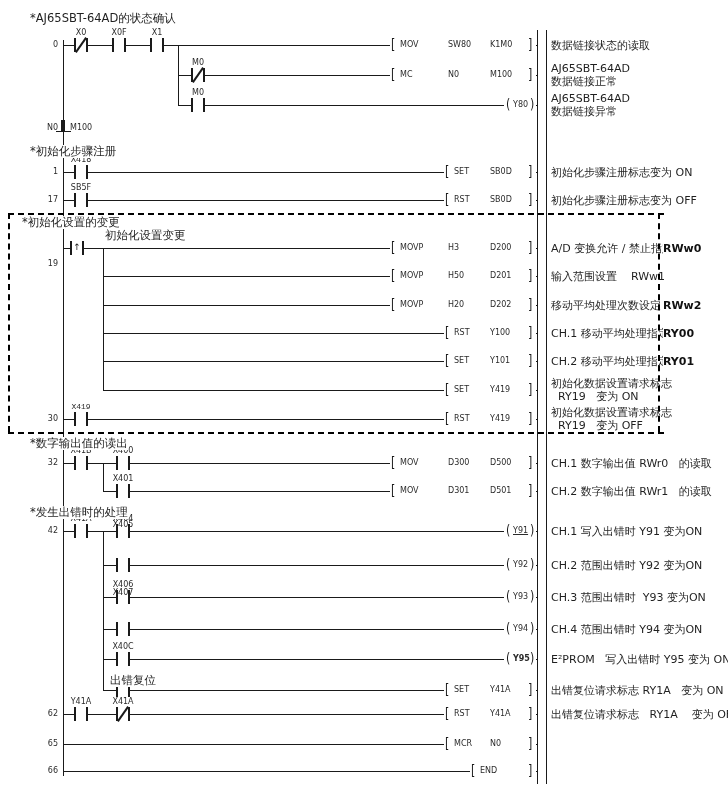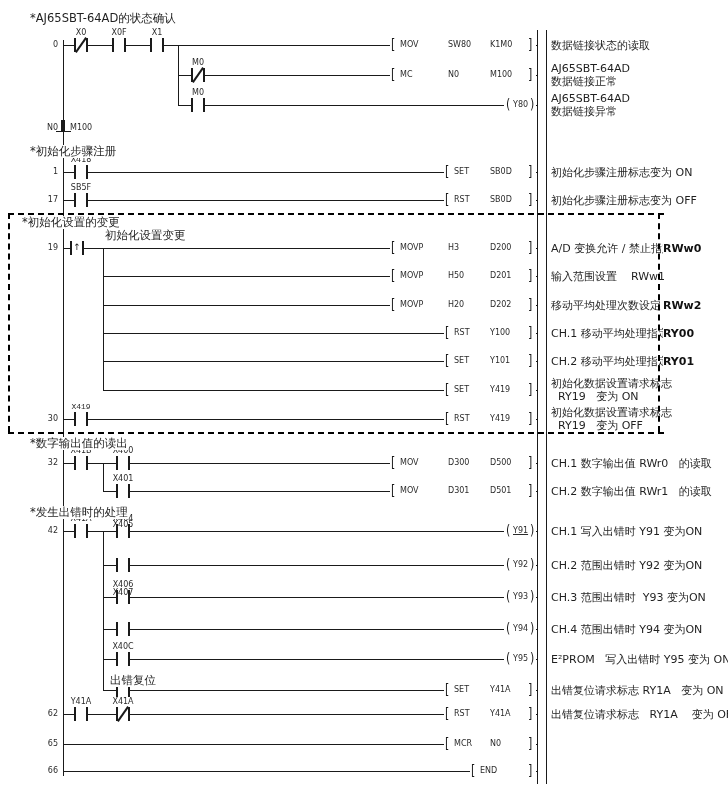--- a/index.html
+++ b/index.html
@@ -111,21 +111,21 @@
       <div class="cbar r"></div>
     </div>
     <div class="dev" style="left: 63px; top: 183px; width: 36px;">SB5F</div>
     <div class="mask" style="left: 444px; top: 198px; width: 92px; height: 5px;"></div>
     <div class="brk" style="left: 445px; top: 194px;">[</div>
     <div class="itext" style="left: 453px; top: 194px;">RST</div>
     <div class="itext" style="left: 489px; top: 194px;">SB0D</div>
     <div class="brk" style="left: 528px; top: 194px;">]</div>
     <div class="cmt" style="left: 551px; top: 194px;">初始化步骤注册标志变为 OFF</div>
     <div class="hl" style="left: 63px; top: 248px; width: 474px;"></div>
-    <div class="step" style="left: 28px; top: 243px; width: 30px;">19</div>
+    <div class="step" style="left: 28px; top: 259px; width: 30px;">19</div>
     <div class="contact" style="left: 70px; top: 241px;">
       <div class="cbar l"></div>
       <div class="cbar r"></div>
       <div class="parrow">↑</div>
     </div>
     <div class="mask" style="left: 390px; top: 246px; width: 146px; height: 5px;"></div>
     <div class="brk" style="left: 391px; top: 242px;">[</div>
     <div class="itext" style="left: 399px; top: 242px;">MOVP</div>
     <div class="itext" style="left: 447px; top: 242px;">H3</div>
     <div class="itext" style="left: 489px; top: 242px;">D200</div>
@@ -266,21 +266,21 @@
     <div class="brk" style="left: 530px; top: 623px;">)</div>
     <div class="cmt" style="left: 551px; top: 623px;">CH.4 范围出错时 Y94 变为ON</div>
     <div class="hl" style="left: 103px; top: 659px; width: 434px;"></div>
     <div class="contact" style="left: 116px; top: 652px;">
       <div class="cbar l"></div>
       <div class="cbar r"></div>
     </div>
     <div class="dev" style="left: 105px; top: 642px; width: 36px;">X40C</div>
     <div class="mask" style="left: 504px; top: 657px; width: 32px; height: 5px;"></div>
     <div class="brk" style="left: 506px; top: 653px;">(</div>
-    <div class="itext" style="left: 512px; top: 653px; width: 18px;">Y95</div>
+    <div class="itext" style="left: 512px; top: 653px; width: 18px; font-weight: bold;">Y95</div>
     <div class="brk" style="left: 530px; top: 653px;">)</div>
     <div class="cmt" style="left: 551px; top: 653px;">E²PROM   写入出错时 Y95 变为 ON</div>
     <div class="hl" style="left: 103px; top: 690px; width: 434px;"></div>
     <div class="contact" style="left: 116px; top: 683px;">
       <div class="cbar l"></div>
       <div class="cbar r"></div>
     </div>
     <div class="mask" style="left: 444px; top: 688px; width: 92px; height: 5px;"></div>
     <div class="brk" style="left: 445px; top: 684px;">[</div>
     <div class="itext" style="left: 453px; top: 684px;">SET</div>

